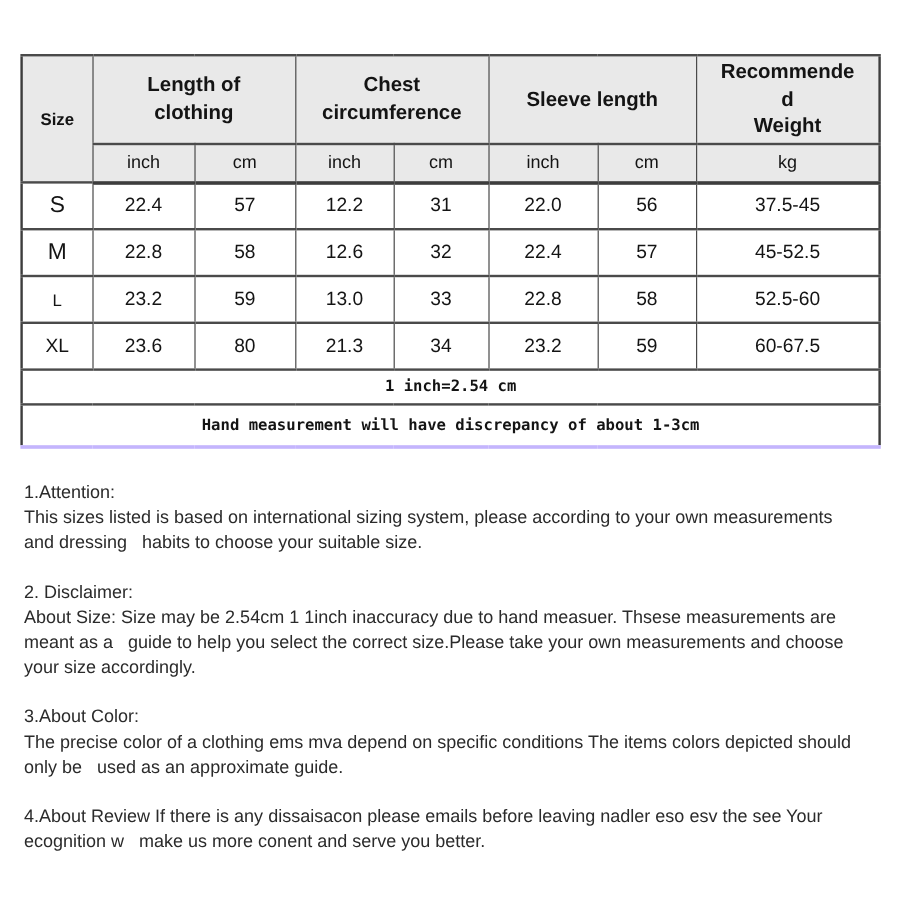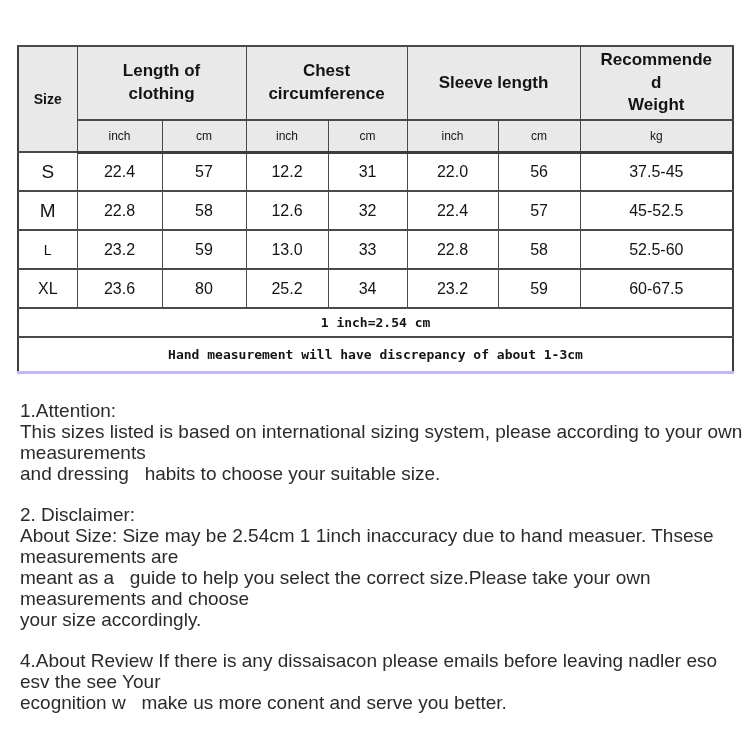--- a/index.html
+++ b/index.html
@@ -38,21 +38,21 @@
     font-size: 17px;
     line-height: 1.35;
     height: 74px;
     white-space: pre-line;
   }
   th.size-head { font-size: 14px; }
 
   .units-row th {
     background: #e9e9e9;
     font-weight: normal;
-    font-size: 12px;
+    font-size: 15px;
     height: 32px;
     border-bottom: 3px solid #3d3d3d;
   }
 
   .data-row td { font-size: 16px; height: 39px; }
   .row-s .size-cell, .row-m .size-cell { font-size: 19px; }
   .row-l .size-cell { font-size: 14px; }
   .row-xl .size-cell { font-size: 16px; }
 
   .foot-row td {
@@ -62,21 +62,21 @@
   }
   .foot-row-1 td { height: 29px; }
   .foot-row-2 td { height: 35px; border-bottom: 3px solid #c4b5fd; }
 
   
   .notes {
     position: absolute;
     left: 20px;
     top: 400px;
     width: 726px;
-    font-size: 19px;
+    font-size: 15px;
     line-height: 21px;
     color: #2b2b2b;
   }
   .note { margin-bottom: 20px; }
   .note-body { white-space: pre-wrap; }
 </style>
 </head>
 <body>
 
 <table class="size-table">
@@ -139,21 +139,21 @@
       <td>13.0</td>
       <td>33</td>
       <td>22.8</td>
       <td>58</td>
       <td>52.5-60</td>
     </tr>
     <tr class="data-row row-xl">
       <td class="size-cell">XL</td>
       <td>23.6</td>
       <td>80</td>
-      <td>25.2</td>
+      <td>21.3</td>
       <td>34</td>
       <td>23.2</td>
       <td>59</td>
       <td>60-67.5</td>
     </tr>
 
     <tr class="foot-row foot-row-1">
       <td colspan="8">1 inch=2.54 cm</td>
     </tr>
     <tr class="foot-row foot-row-2">
@@ -168,17 +168,22 @@
     <div class="note-body">This sizes listed is based on international sizing system, please according to your own measurements
 and dressing   habits to choose your suitable size.</div>
   </div>
   <div class="note">
     <div class="note-heading">2. Disclaimer:</div>
     <div class="note-body">About Size: Size may be 2.54cm 1 1inch inaccuracy due to hand measuer. Thsese measurements are
 meant as a   guide to help you select the correct size.Please take your own measurements and choose
 your size accordingly.</div>
   </div>
   <div class="note">
+    <div class="note-heading">3.About Color:</div>
+    <div class="note-body">The precise color of a clothing ems mva depend on specific conditions The items colors depicted should
+only be   used as an approximate guide.</div>
+  </div>
+  <div class="note">
     <div class="note-heading"></div>
     <div class="note-body">4.About Review If there is any dissaisacon please emails before leaving nadler eso esv the see Your
 ecognition w   make us more conent and serve you better.</div>
   </div>
 </div>
 
 </body></html>

